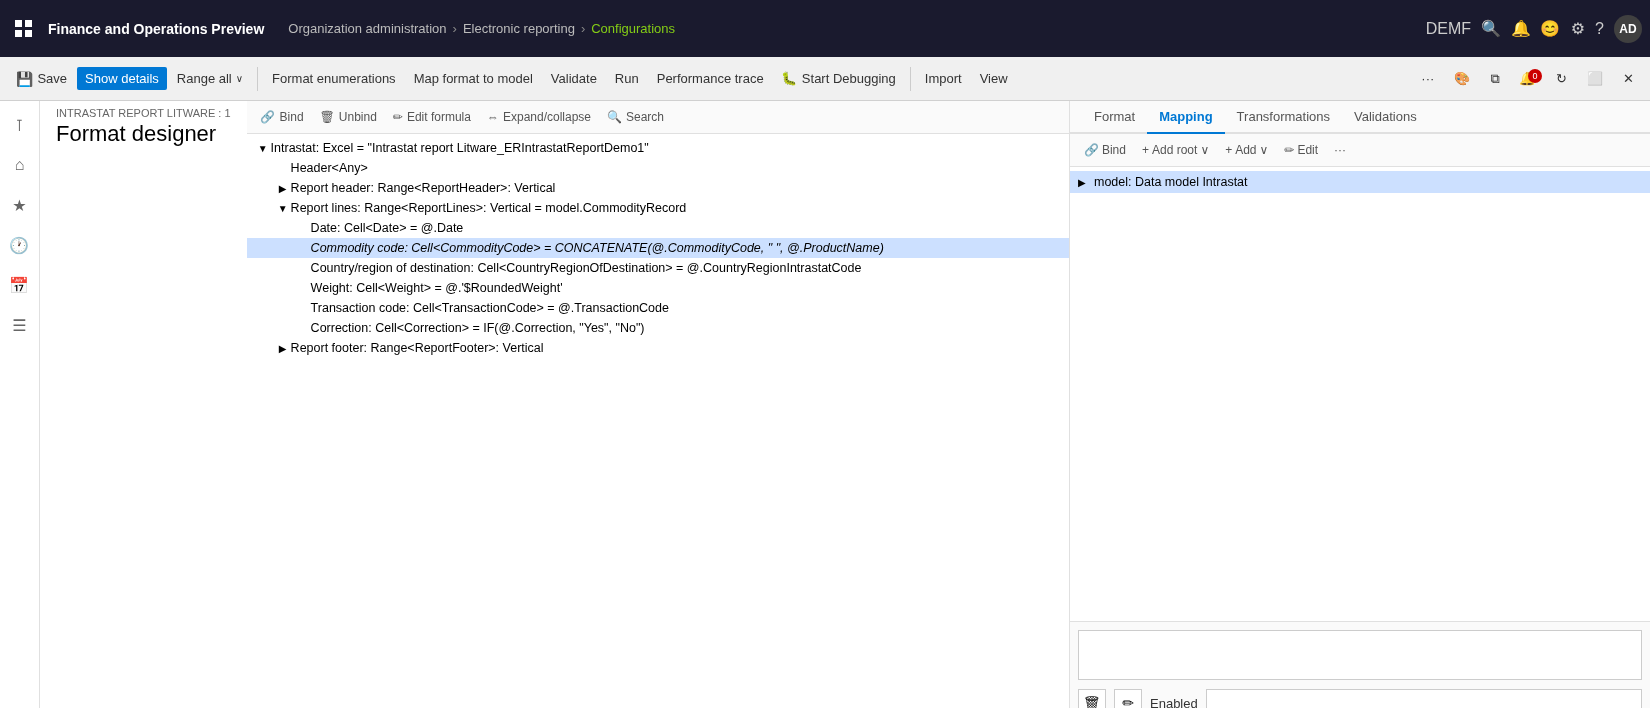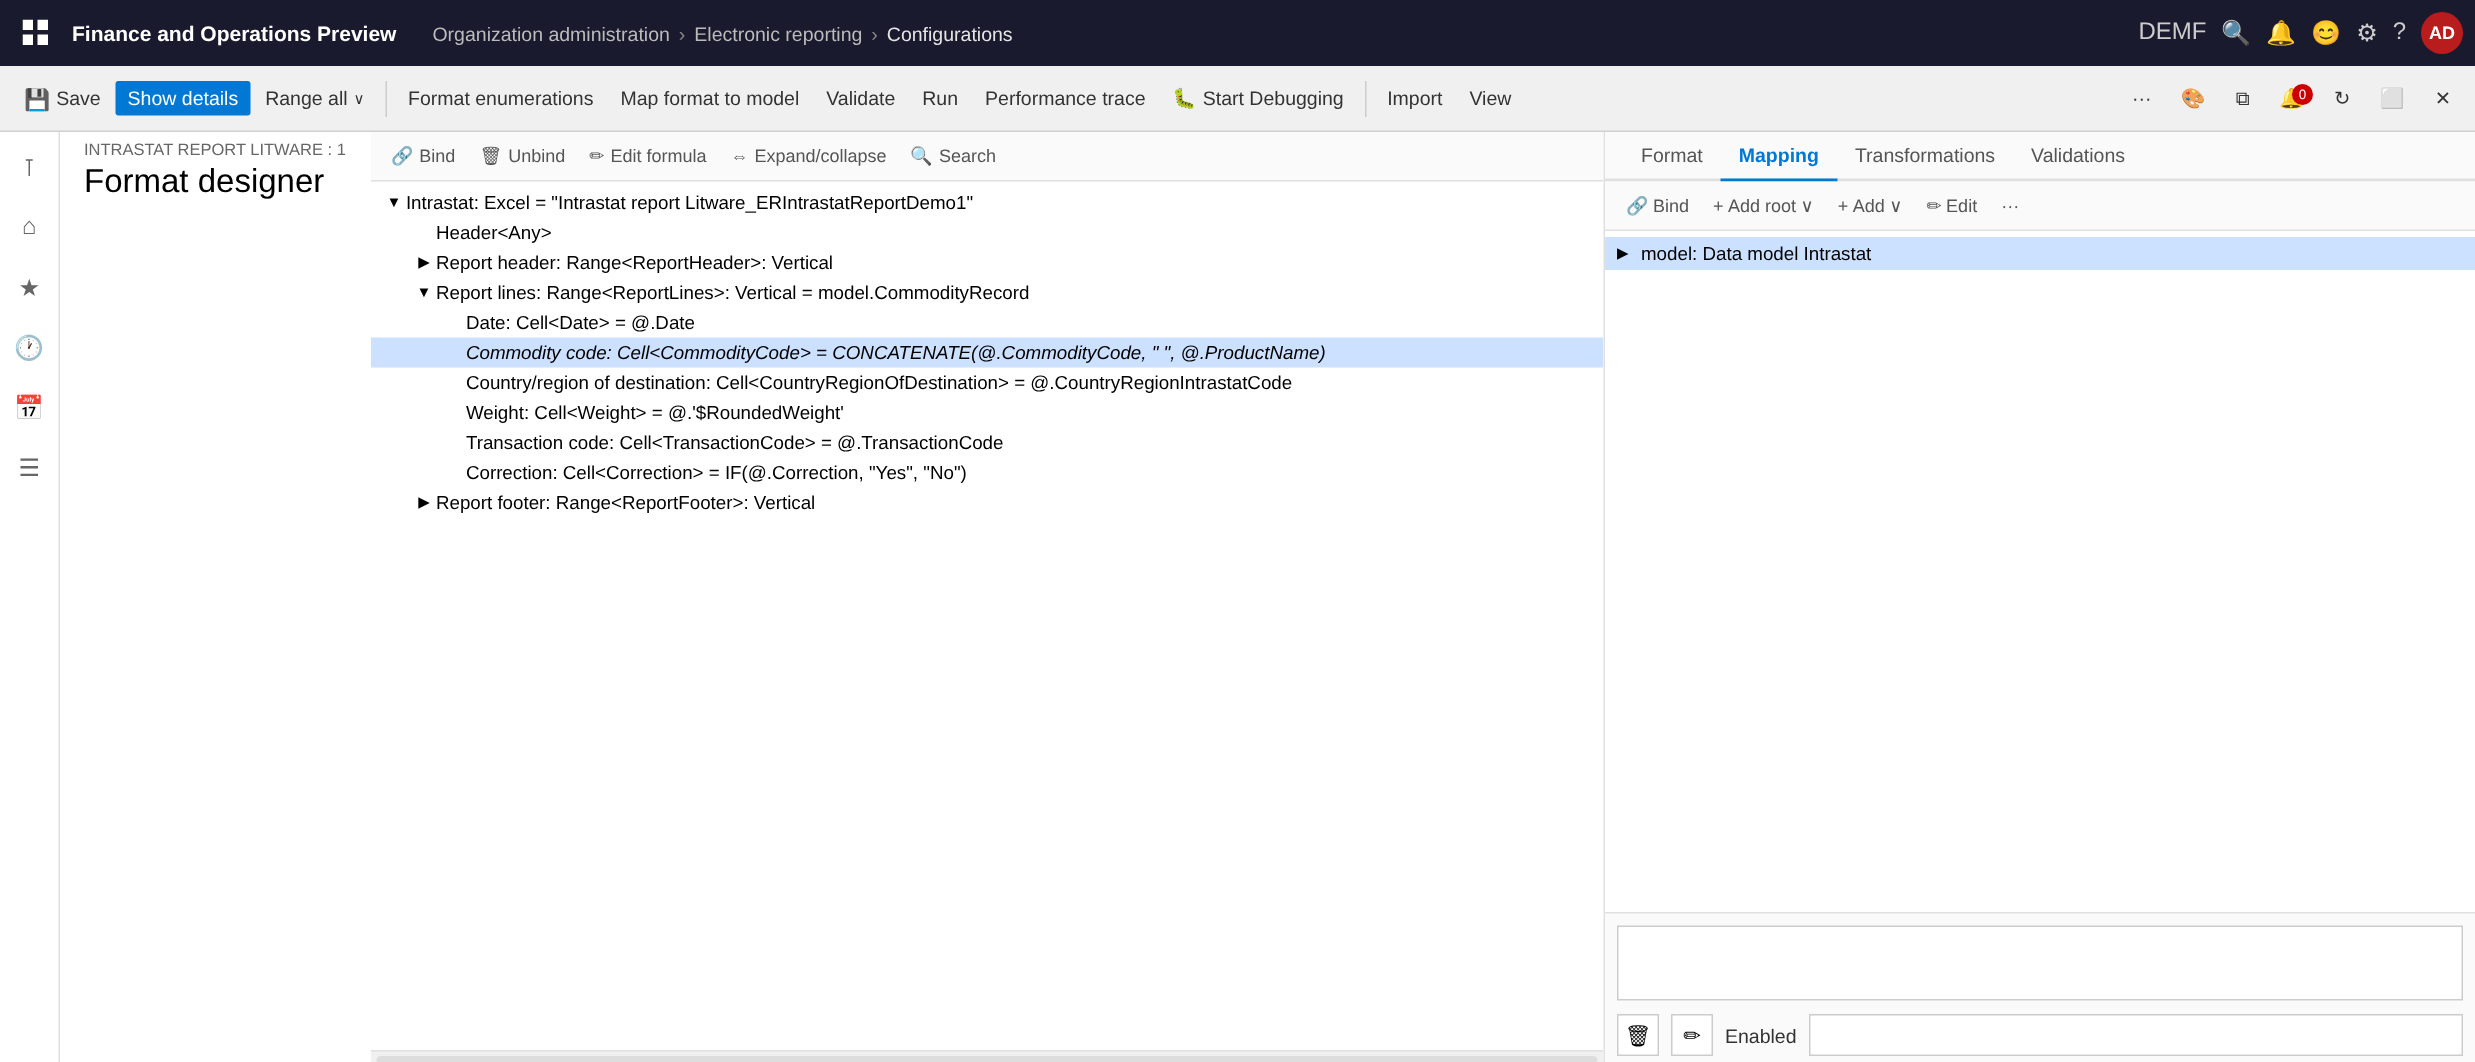--- a/index.html
+++ b/index.html
@@ -4,31 +4,31 @@
   <style>
     * { box-sizing: border-box; margin: 0; padding: 0; }
     body { font-family: 'Segoe UI', sans-serif; font-size: 13px; background: #fff; overflow: hidden; width: 1650px; height: 708px; }
 
     
     .top-nav {
       display: flex;
       align-items: center;
       background: #1a1a2e;
       color: #fff;
-      height: 44px;
+      height: 57px;
       padding: 0 8px;
       gap: 8px;
     }
     .top-nav .app-grid-icon { width: 32px; height: 32px; display: flex; align-items: center; justify-content: center; cursor: pointer; }
     .top-nav .app-title { font-size: 14px; font-weight: 600; color: #fff; margin-right: 16px; }
     .top-nav .breadcrumb { display: flex; align-items: center; gap: 6px; font-size: 13px; color: #ccc; }
     .top-nav .breadcrumb .sep { color: #888; }
     .top-nav .right-icons { margin-left: auto; display: flex; align-items: center; gap: 10px; }
     .top-nav .right-icons span { color: #ccc; font-size: 16px; cursor: pointer; }
-    .top-nav .user-badge { background: #b91c1c; color: #fff; border-radius: 50%; width: 28px; height: 28px; display: flex; align-items: center; justify-content: center; font-size: 12px; font-weight: 700; }
+    .top-nav .user-badge { background: #404040; color: #fff; border-radius: 50%; width: 28px; height: 28px; display: flex; align-items: center; justify-content: center; font-size: 12px; font-weight: 700; }
     .top-nav .demf { color: #ccc; font-size: 13px; }
 
     
     .toolbar {
       display: flex;
       align-items: center;
       background: #f0f0f0;
       border-bottom: 1px solid #d0d0d0;
       height: 44px;
       padding: 0 8px;
@@ -209,21 +209,21 @@
       <rect x="0" y="10" width="7" height="7"></rect>
         <rect x="10" y="10" width="7" height="7"></rect>
     </svg>
   </div>
   <span class="app-title">Finance and Operations Preview</span>
   <div class="breadcrumb">
     <span style="cursor:pointer;color:#bbb;">Organization administration</span>
     <span class="sep">›</span>
     <span style="cursor:pointer;color:#bbb;">Electronic reporting</span>
     <span class="sep">›</span>
-    <span style="cursor:pointer;color:#e5e5e5;">Configurations</span>
+    <span style="cursor:pointer;color:#84cc16;">Configurations</span>
   </div>
   <div class="right-icons">
     <span class="demf">DEMF</span>
     <span>🔍</span>
     <span>🔔</span>
     <span>😊</span>
     <span>⚙</span>
     <span>?</span>
     <div class="user-badge">AD</div>
   </div>

